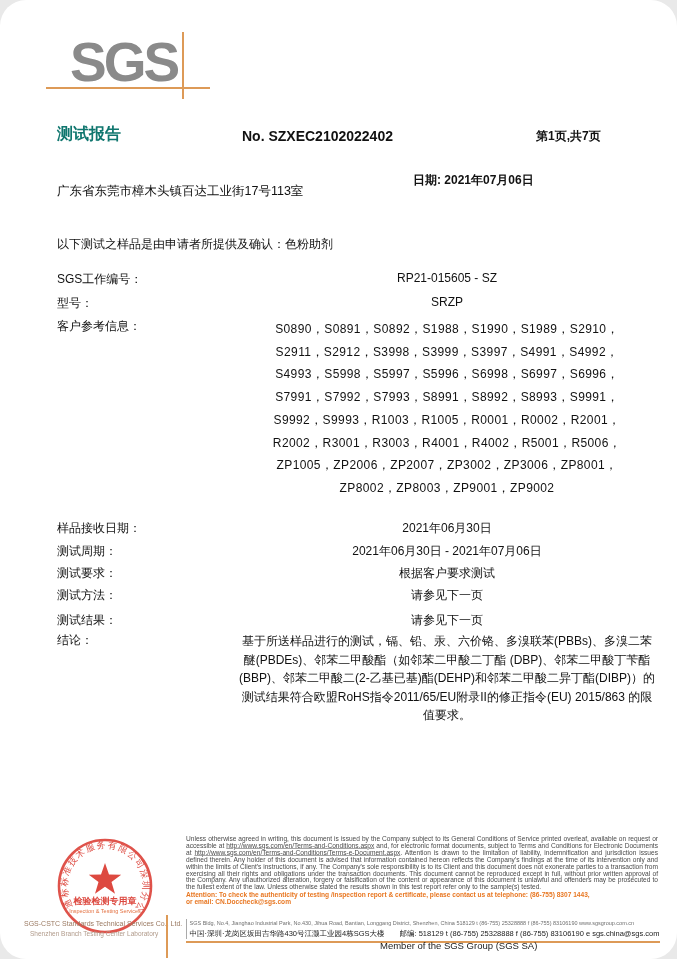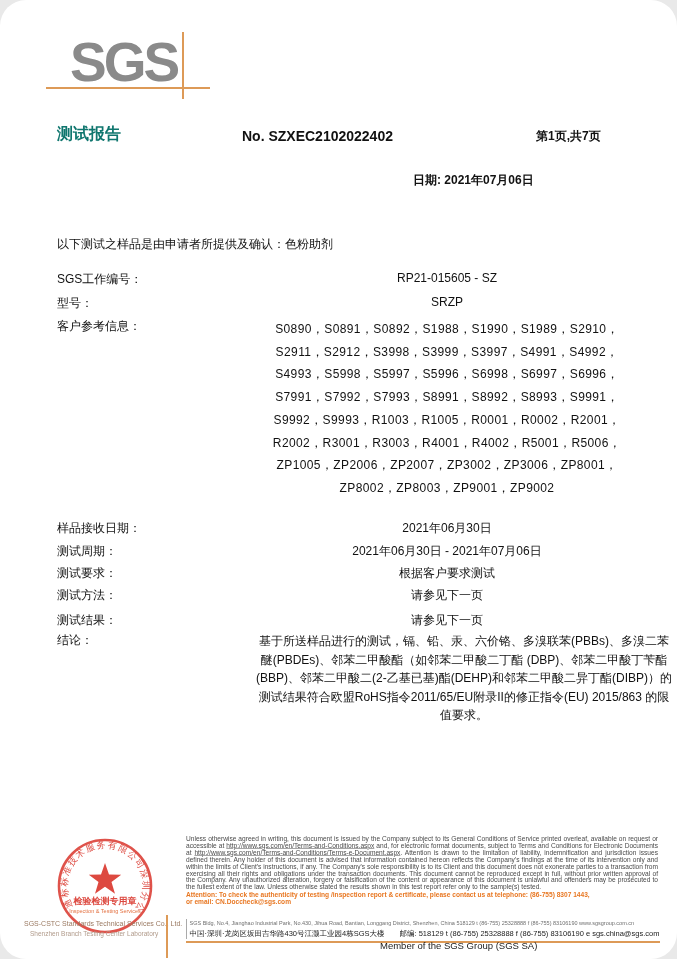--- a/index.html
+++ b/index.html
@@ -24,21 +24,21 @@
   .report-page{ position:absolute; left:536px; top:128px; font-size:12px; font-weight:bold; color:#111; }
   
   .applicant-company{ position:absolute; left:57px; top:160px; font-size:12.5px; color:#111; }
   .applicant-address{ position:absolute; left:57px; top:183px; font-size:12.5px; color:#111; }
   
   .intro{ position:absolute; left:57px; top:236px; font-size:12px; color:#111;text-align:right; }
   .row{ position:absolute; left:57px; width:600px; font-size:12px; color:#111; }
   .row .lbl{ position:absolute; left:0; top:0; width:178px; }
   .row .val{ position:absolute; left:180px; top:0; width:420px;text-align:center; }
   .codes div{ line-height:22.7px; letter-spacing:0.4px; }
-  .conclusion-val{ line-height:18.6px; text-align:justify;margin-left:17px; }
+  .conclusion-val{ line-height:18.6px; text-align:justify; }
   
   .stamp{ position:absolute; left:50px; top:838px; width:110px; height:100px; }
   .stamp-sub1{ position:absolute; left:24px; top:920px; font-size:7px; color:#9b7a62; white-space:nowrap; }
   .stamp-sub2{ position:absolute; left:30px; top:930px; font-size:6.5px; color:#b09a8a; white-space:nowrap; }
   .footer-vline{ position:absolute; left:166px; top:915px; width:1.5px; height:43px; background:#dd9a57; }
   .fine-wrap{ position:absolute; left:186px; top:835px; width:472px; height:86px; overflow:visible; }
   .fine-inner{ width:944px; transform:scale(0.5); transform-origin:0 0; }
   .fine{ font-size:13.2px; line-height:13.9px; color:#4a4a4a; text-align:justify; }
   .lnk{ text-decoration:underline; }
   .attn{ font-size:13.2px; line-height:13.6px; color:#e87722; font-weight:bold; margin-top:2px; }
@@ -58,20 +58,21 @@
     <div class="logo-text">SGS</div>
     <div class="logo-vline"></div>
     <div class="logo-hline"></div>
   </div>
 
   <div class="report-title">测试报告</div>
   <div class="report-no">No. SZXEC2102022402</div>
   <div class="report-date">日期: 2021年07月06日</div>
   <div class="report-page">第1页,共7页</div>
 
+  <div class="applicant-address">广东省东莞市樟木头镇百达工业街17号113室</div>
 
   <div class="intro">以下测试之样品是由申请者所提供及确认：色粉助剂</div>
 
   <div class="row" style="top:271px">
     <div class="lbl">SGS工作编号：</div>
     <div class="val">RP21-015605 - SZ</div>
   </div>
   <div class="row" style="top:295px">
     <div class="lbl">型号：</div>
     <div class="val">SRZP</div>

